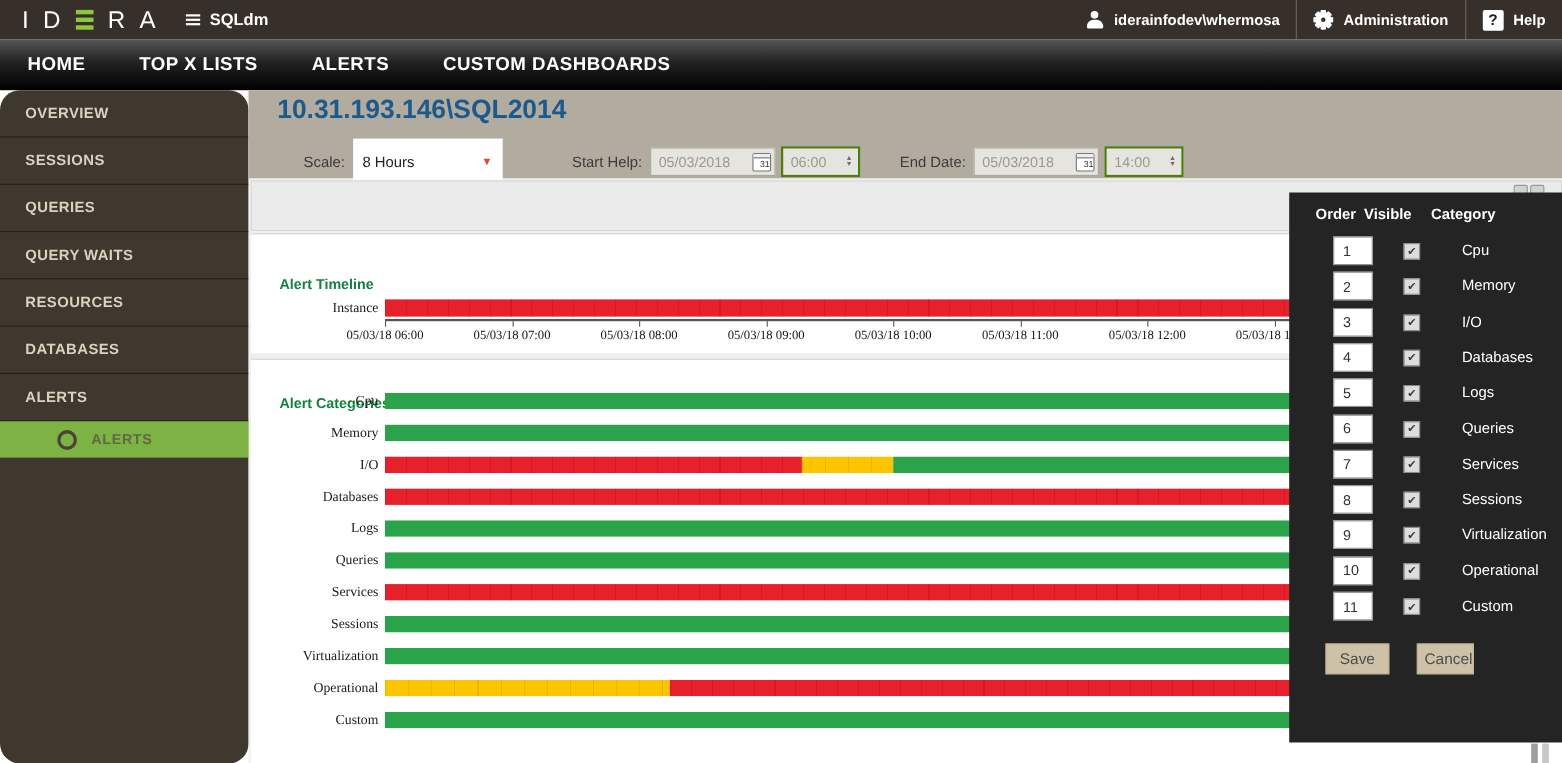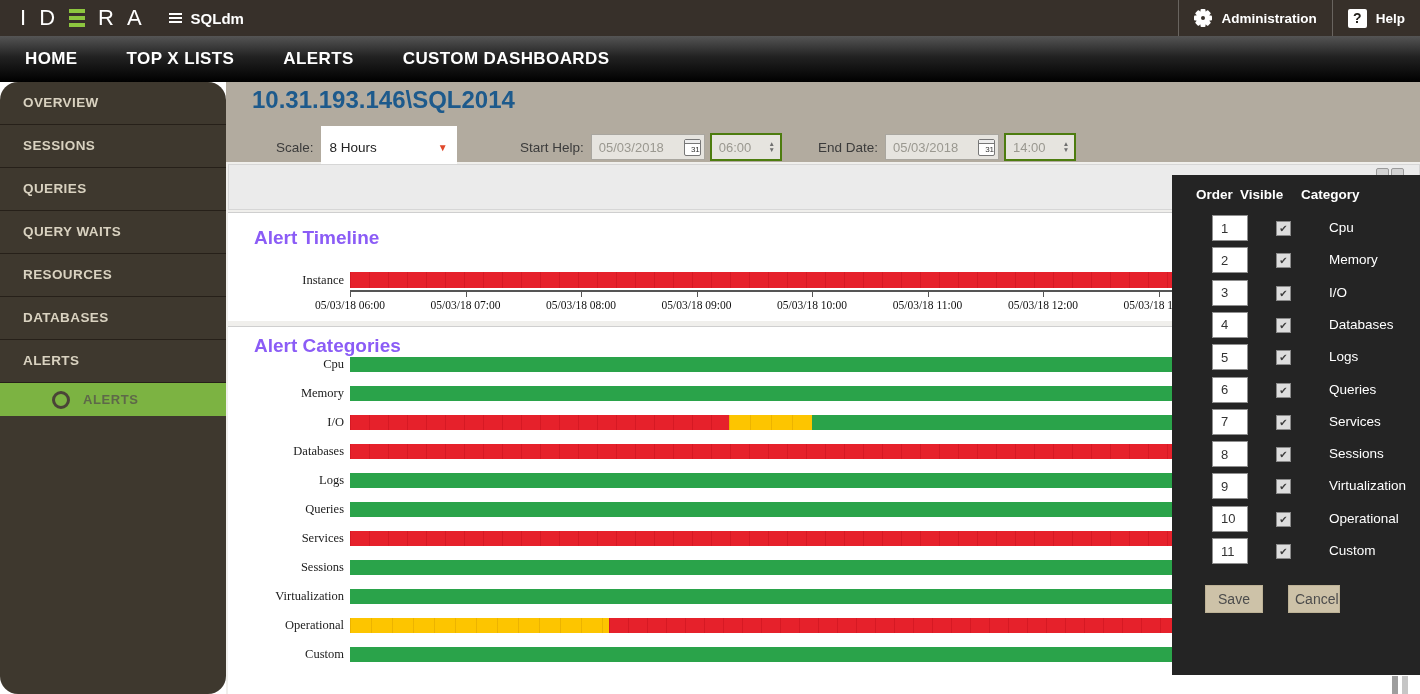--- a/index.html
+++ b/index.html
@@ -73,21 +73,21 @@
   .spinner{width:16px;display:flex;flex-direction:column;align-items:center;cursor:pointer;}
   .spinner i{font-style:normal;font-size:6.5px;color:#6f6f6f;line-height:6px;}
 
   
   #chart-toolbar{position:absolute;top:82px;left:2px;right:0;height:44px;background:#ebebeb;
                  border:1px solid #d6d6d6;}
   .tb-icon{position:absolute;top:3px;width:11px;height:11px;background:#d2d2d2;
            border:1px solid #9a9a9a;border-radius:2px;cursor:pointer;}
 
   
-  .panel-title{position:absolute;left:26px;font-size:19px;font-weight:bold;color:#8b5cf6;}
+  .panel-title{position:absolute;left:26px;font-size:13px;font-weight:bold;color:#15803d;margin-top:24px;}
   #timeline-panel{position:absolute;top:130px;left:2px;right:0;height:108px;background:#fff;
                   border-top:1px solid #cfcfcf;}
   #timeline-panel .panel-title{top:14px;}
   #timeline-chart{position:absolute;inset:0;}
   .row-label{position:absolute;left:0;width:116px;text-align:right;
              font-family:"Liberation Serif","DejaVu Serif",serif;font-size:12.5px;color:#1a1a1a;}
   .bar-track{position:absolute;left:122px;width:924px;display:flex;overflow:hidden;}
   .seg{height:100%;display:block;}
   .seg.critical{background-image:repeating-linear-gradient(90deg,rgba(185,10,22,0.35) 0 1px,transparent 1px 19px);}
   .seg.warning{background-image:repeating-linear-gradient(90deg,rgba(216,158,0,0.45) 0 1px,transparent 1px 21px);}
@@ -143,20 +143,24 @@
       <span class="logo-letter">A</span>
     </div>
     <span class="burger">
         <i></i>
         <i></i>
         <i></i>
       </span>
     <span class="app-name">SQLdm</span>
 
     <div class="top-right">
+      <div class="top-item">
+        <span class="person"></span>
+        <span>iderainfodev\whermosa</span>
+      </div>
       <div class="top-sep"></div>
       <div class="top-item">
         <span class="gear">
           <span class="tooth" style="transform:translate(-50%,-50%) rotate(0deg);"></span>
           <span class="tooth" style="transform:translate(-50%,-50%) rotate(45deg);"></span>
           <span class="tooth" style="transform:translate(-50%,-50%) rotate(90deg);"></span>
           <span class="tooth" style="transform:translate(-50%,-50%) rotate(135deg);"></span>
           <span class="core"></span>
             <span class="hole"></span>
         </span>

